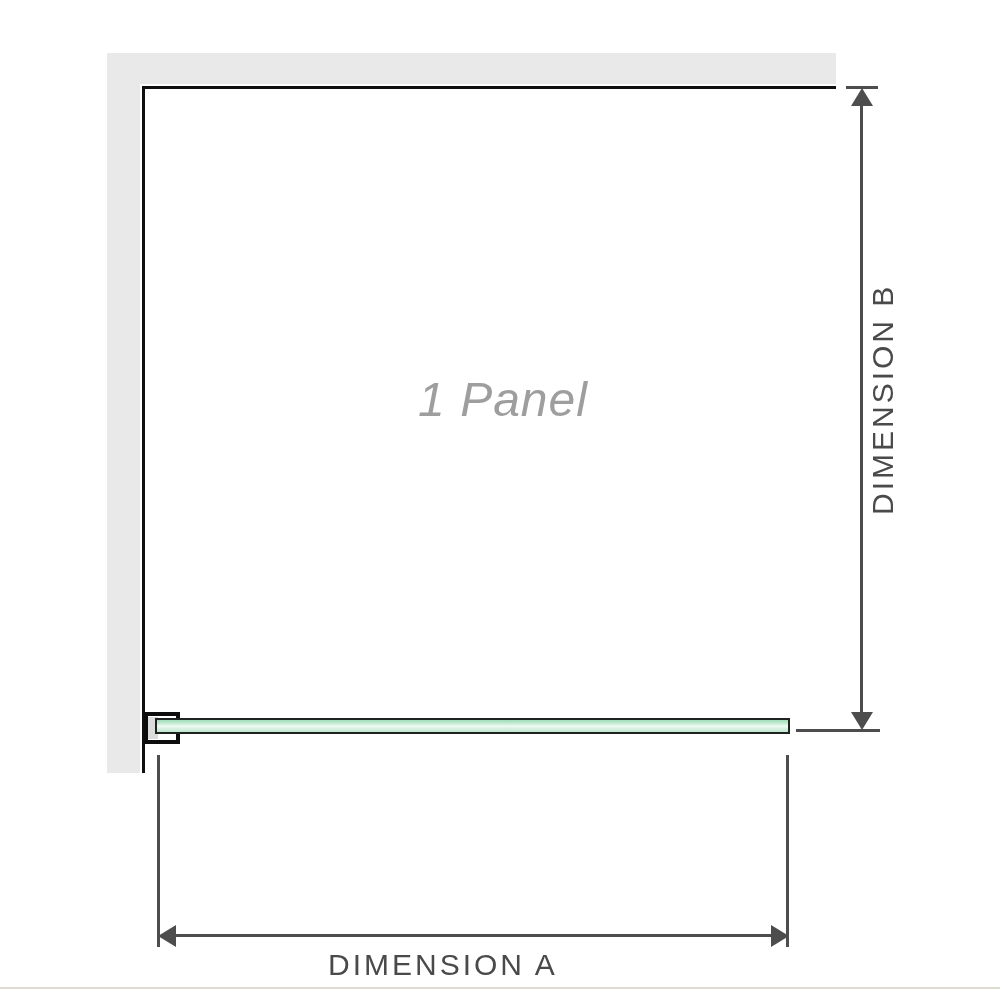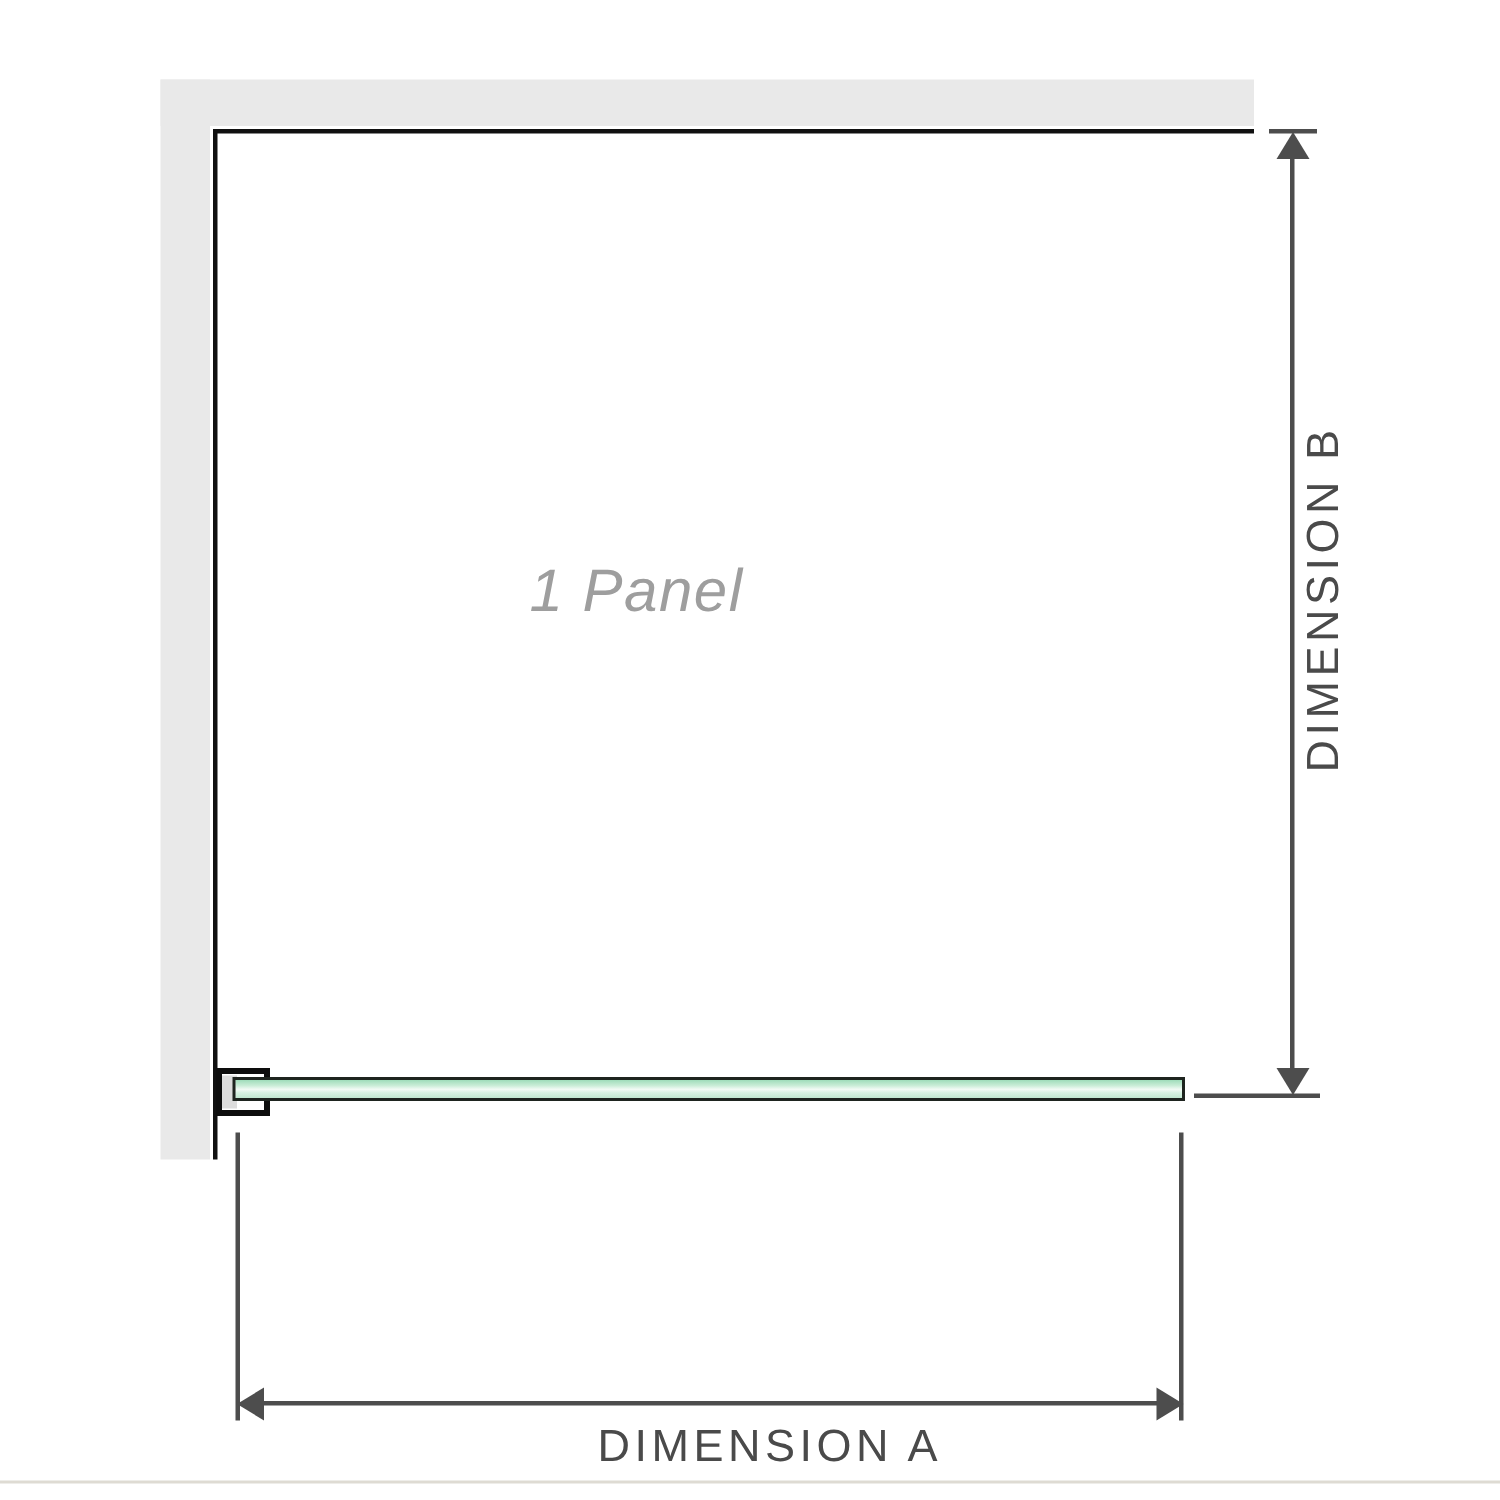--- a/index.html
+++ b/index.html
@@ -38,22 +38,22 @@
   .outline-left {
     left: 142px; top: 86px;
     width: 3px; height: 687px;
     background: var(--outline, #101010);
   }
 
   
   .panel-label {
     left: 353px; top: 372px;
     width: 300px;
-    text-align: left;
-    font-size: 40px;
+    text-align: center;
+    font-size: 48px;
     font-style: italic;
     font-weight: 400;
     letter-spacing: 1px;
     color: var(--panel-label-text, #9e9e9e);
   }
 
   
   .bracket {
     left: 144px; top: 712px;
     width: 36px; height: 32px;
@@ -123,21 +123,21 @@
   .dim-label {
     font-size: 30px;
     font-weight: 400;
     letter-spacing: 3px;
     color: var(--dimension-label-text, #4a4a4a);
     white-space: nowrap;
   }
   .dima-label {
     left: 328px; top: 948px;
     width: 300px;
-    text-align: right;
+    text-align: left;
   }
   .dimb-label {
     left: 781px; top: 400px;
     width: 200px; height: 30px;
     text-align: center;
     transform: rotate(-90deg);
     transform-origin: center center;
   }
 
   .separator {

